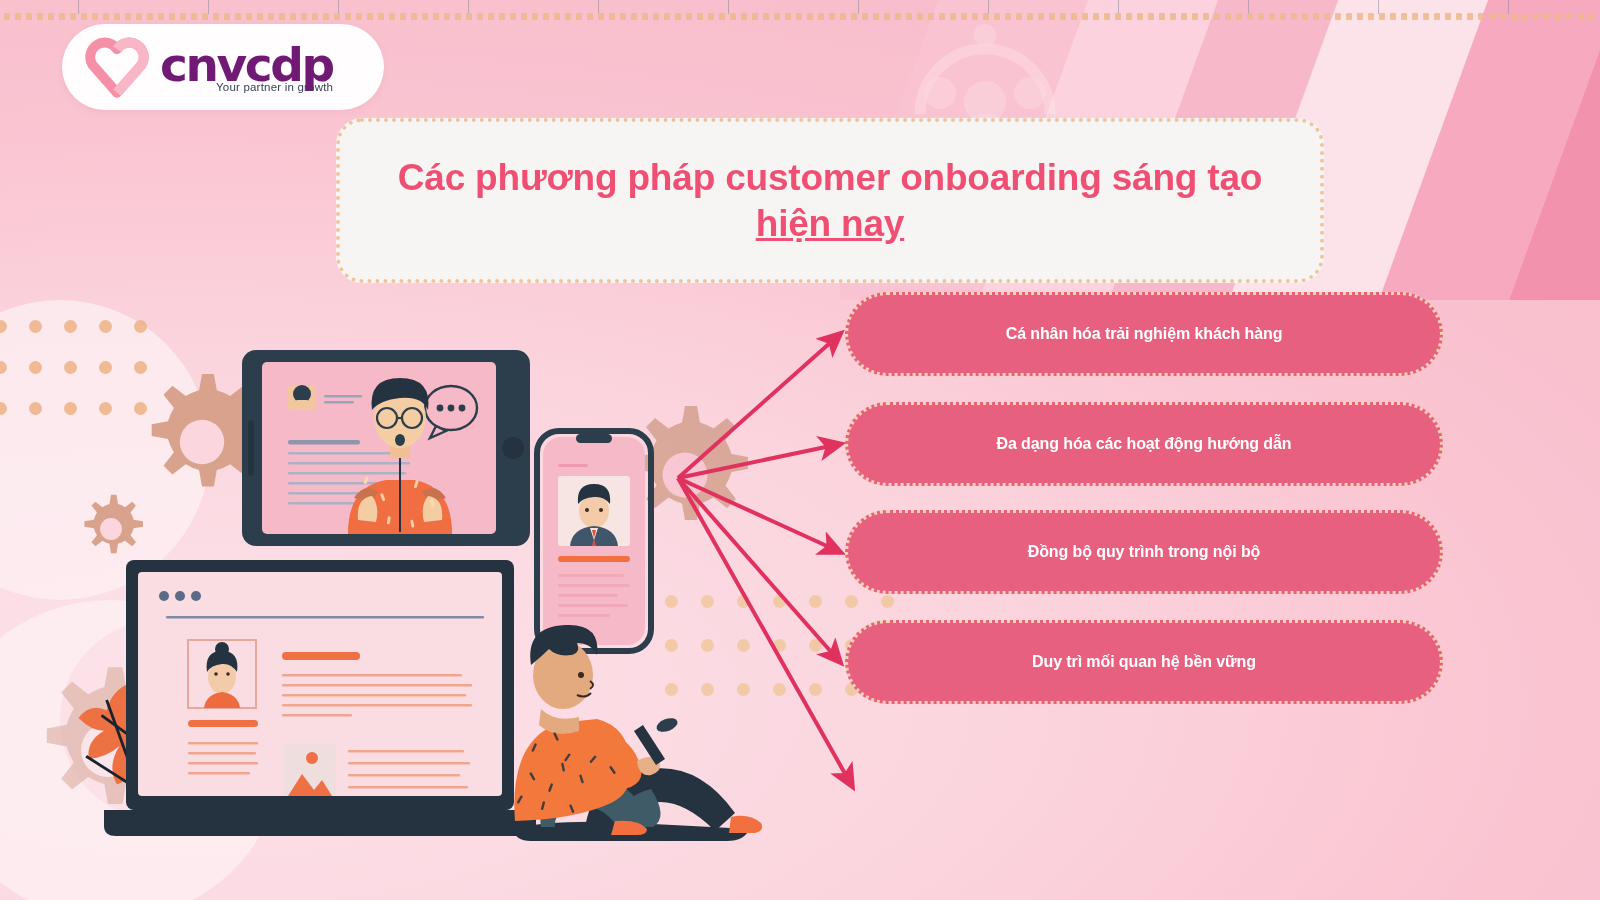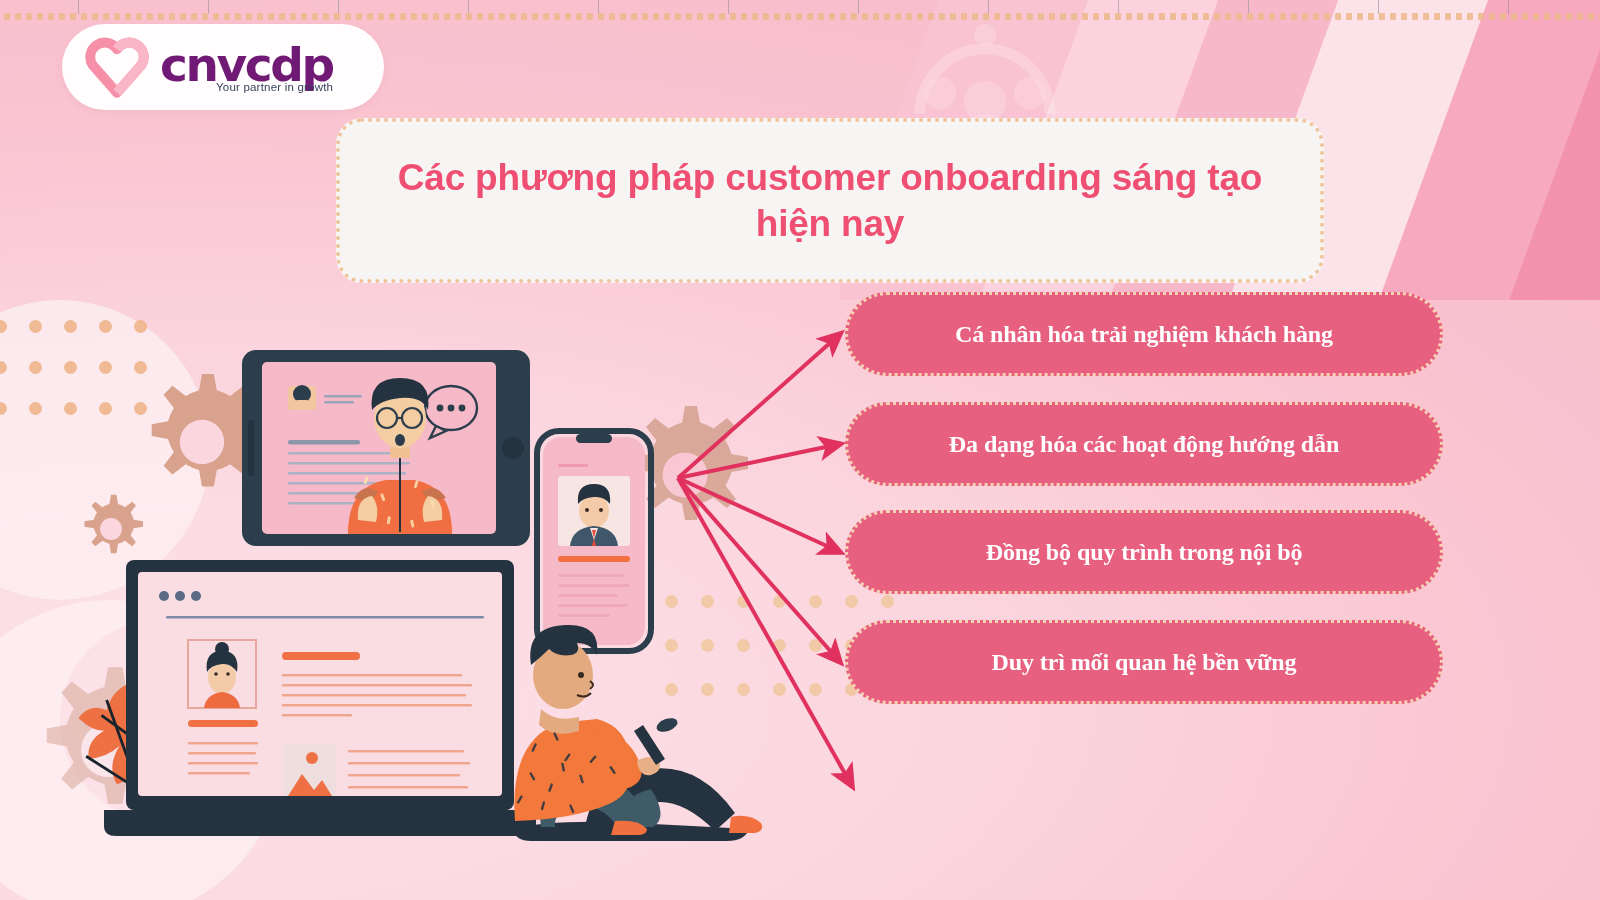--- a/index.html
+++ b/index.html
@@ -57,23 +57,23 @@
     font-family:"Liberation Sans","DejaVu Sans",sans-serif;
   }
 
   
   .pill{
     position:absolute;left:845px;width:598px;height:84px;
     background:#e8607f;border:3px dotted #f6d2b4;border-radius:44px;
     display:flex;align-items:center;justify-content:center;box-sizing:border-box;
   }
   .pill-text{
-    color:#ffffff;font-size:24px;font-weight:700;text-align:center;
+    color:#ffffff;font-size:16px;font-weight:700;text-align:center;
     letter-spacing:-.1px;padding:0 30px;
-    font-family:Liberation Serif, serif;
+    font-family:Liberation Sans, sans-serif;
   }
 
   
   .arrows{position:absolute;left:0;top:0;width:1600px;height:900px;}
 
   
   .device{position:absolute;}
 </style>
 </head>
 <body>
@@ -350,21 +350,21 @@
     </svg>
     <div class="logo-text">
       <div class="logo-word">cnvcdp</div>
       <div class="logo-tag">Your partner in growth</div>
     </div>
   </div>
 
   <div class="title-box">
     <div class="title-text">
       <span style="display: block;">Các phương pháp customer onboarding sáng tạo</span>
-      <span style="display: block;">hiện nay</span>
+      <span style="display: block; text-decoration: underline;">hiện nay</span>
     </div>
   </div>
 
   <svg class="device" style="left:240px;top:348px;width:292px;height:200px;" viewBox="0 0 292 200">
     <rect x="2" y="2" width="288" height="196" rx="14" fill="#2c3e4c"></rect>
     <rect x="22" y="14" width="234" height="172" rx="5" fill="#f6b9c8"></rect>
     <circle cx="273" cy="100" r="11" fill="#24333f"></circle>
     <rect x="8" y="72" width="6" height="56" rx="3" fill="#24333f"></rect>
 
     <rect x="48" y="38" width="28" height="24" rx="3" fill="#f2c7a0"></rect>

